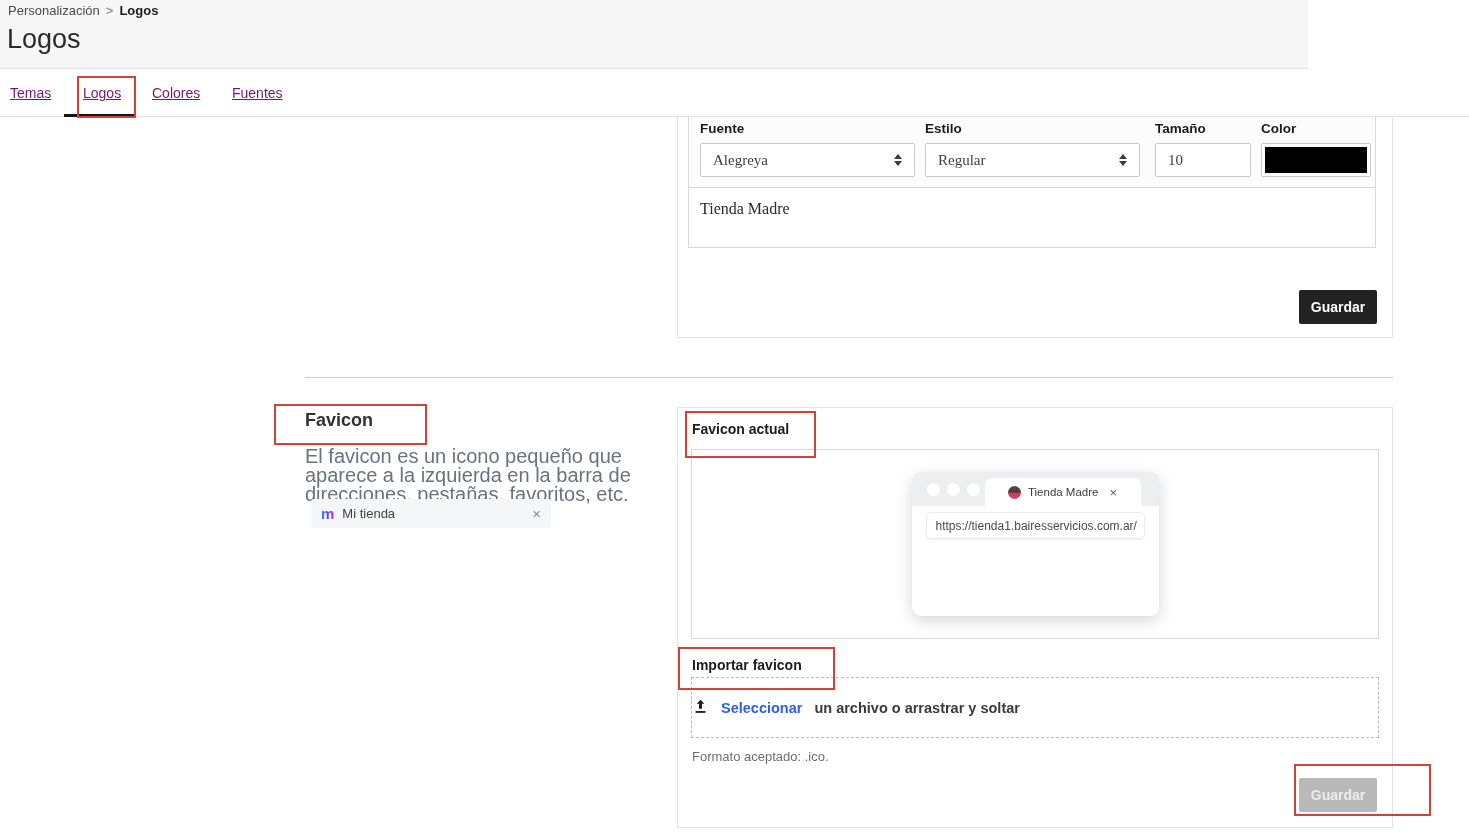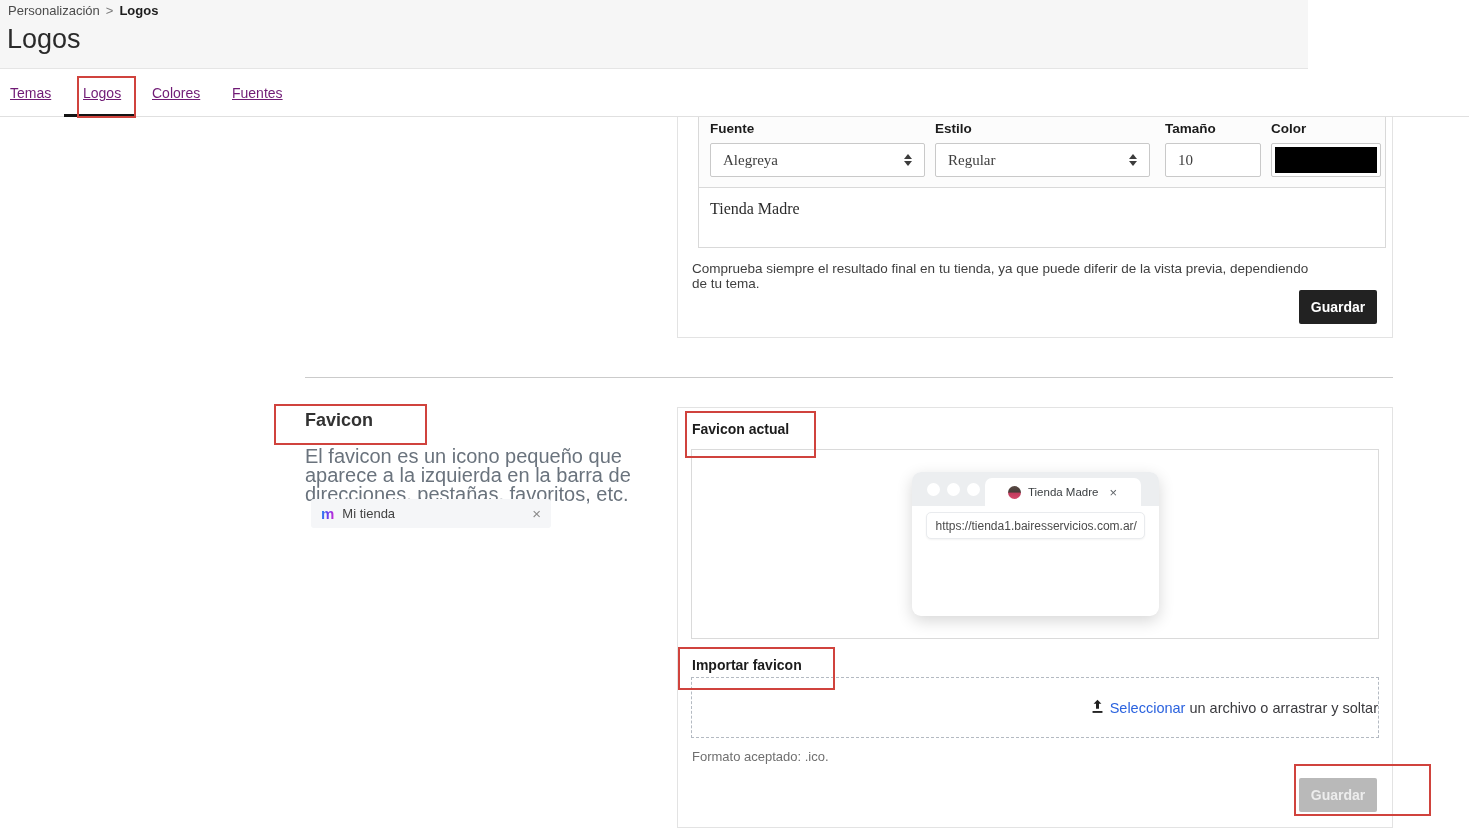--- a/index.html
+++ b/index.html
@@ -23,21 +23,21 @@
   .tab { position:absolute; top:0; height:48px; display:flex; align-items:center;
          font-size:14px; color:#701a75; cursor:pointer;text-decoration:underline; }
   .tab-underline { position:absolute; left:64px; bottom:-1px; width:70px; height:3px; background:#141414; }
 
   
   .card { position:absolute; background:#fff; border:1px solid #e3e3e3; }
   .card-top { left:677px; top:117px; width:716px; height:221px; border-top:none; }
   .card-bottom { left:677px; top:407px; width:716px; height:421px; }
 
   
-  .font-fieldset { position:absolute; left:20px; top:0; width:688px; height:131px;
+  .font-fieldset { position:absolute; left:10px; top:0; width:688px; height:131px;
                    border:1px solid #d9d9d9; border-top:none; background:#fff; }
   .fields-row { position:absolute; left:0; top:0; width:100%; height:71px;
                 background:#fcfcfc; border-bottom:1px solid #d9d9d9; }
   .field { position:absolute; top:0; }
   .field .flabel { position:absolute; left:0; top:4px; font-size:13.5px; font-weight:bold; color:#1c1c1c; white-space:nowrap; }
   .control { position:absolute; left:0; top:26px; height:34px; width:100%;
              background:#fff; border:1px solid #c9c9c9; border-radius:2px;
              display:flex; align-items:center; padding:0 12px;
              font-family:"Liberation Serif", serif; font-size:15px; color:#3e3e3e; }
   .select .arrows { margin-left:auto; display:flex; flex-direction:column; align-items:center; gap:2px; }
@@ -91,22 +91,22 @@
                  background:linear-gradient(180deg,#5a4a44 0%,#473a37 46%,#c23b5e 56%,#d4496b 100%); }
   .mock-tab .tab-title { font-size:11.5px; color:#3c4043; white-space:nowrap; }
   .mock-tab .tab-close { font-size:13px; color:#5f6368; margin-left:4px; cursor:pointer; }
   .mock-urlrow { padding:6px 14px 4px 14px; }
   .mock-urlpill { height:27px; background:#fff; border:1px solid #e9ebee; border-radius:5px;
                   box-shadow:0 1px 2px rgba(0,0,0,.05); display:flex; align-items:center; padding:0 9px;
                   font-size:12px; color:#4b4b4b; white-space:nowrap; }
   .mock-body { flex:1; border-radius:0 0 9px 9px; }
 
   .upload-box { position:absolute; left:13px; top:269px; width:688px; height:61px;
-                border:1px dashed #b4bac2; display:flex; align-items:center; justify-content:flex-end; gap:4px;
-                font-size:14.5px; font-weight:normal; color:#3a3a3e; cursor:pointer; }
+                border:1px dashed #b4bac2; display:flex; align-items:center; justify-content:flex-start; gap:12px;
+                font-size:14.5px; font-weight:bold; color:#3a3a3e; cursor:pointer; }
   .upload-box .upload-link { color:#2b63df; }
   .format-note { position:absolute; left:14px; top:341px; font-size:13px; color:#6f6f6f; }
 
   
   .anno { position:absolute; border:2px solid #d0433d; background:transparent; pointer-events:none; }
   .anno-1 { left:77px;   top:76px;  width:59px;  height:42px; }
   .anno-2 { left:274px;  top:404px; width:153px; height:41px; }
   .anno-3 { left:685px;  top:411px; width:131px; height:47px; }
   .anno-4 { left:678px;  top:647px; width:157px; height:43px; }
   .anno-5 { left:1294px; top:764px; width:137px; height:52px; }
@@ -166,21 +166,20 @@
           <span class="flabel">Color</span>
           <div class="control color-control">
             <div class="color-swatch"></div>
           </div>
         </div>
 
       </div>
       <div class="font-preview">Tienda Madre</div>
     </div>
 
-    <p class="note">Comprueba siempre el resultado final en tu tienda, ya que puede diferir de la vista previa, dependiendo de tu tema.</p>
     <button class="btn-save btn-dark">Guardar</button>
   </div>
 
   <div class="divider"></div>
 
   <div class="fav-heading">Favicon</div>
   <p class="fav-desc">El favicon es un icono pequeño que aparece a la izquierda en la barra de direcciones, pestañas, favoritos, etc.</p>
 
   <div class="fav-chip">
     <span class="m-logo">m</span>

